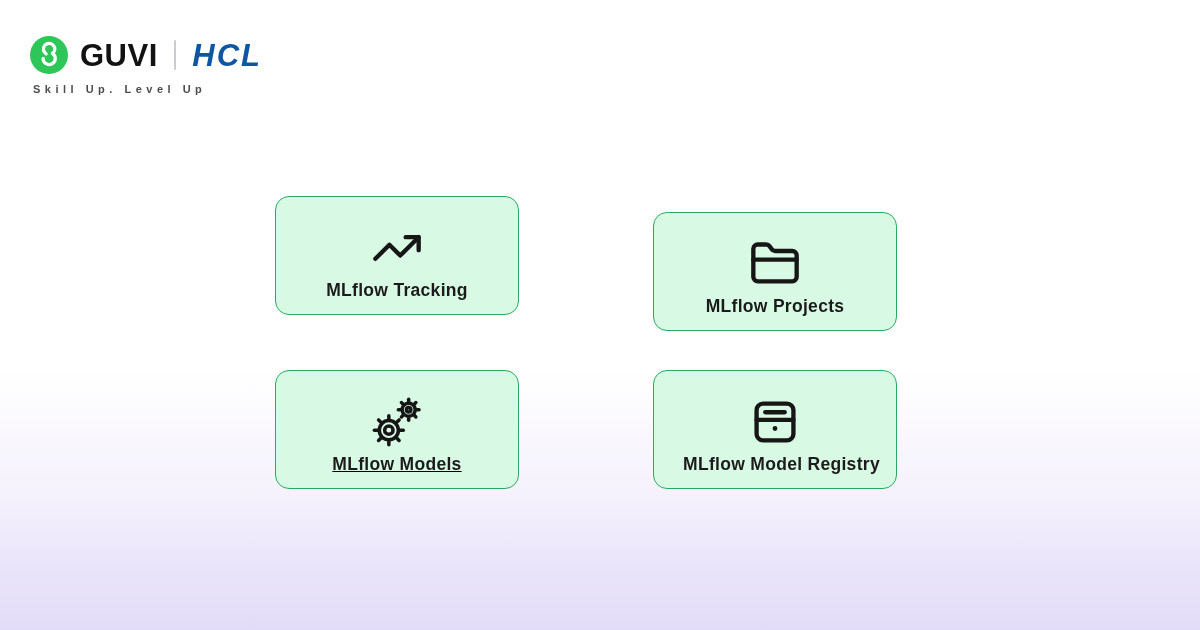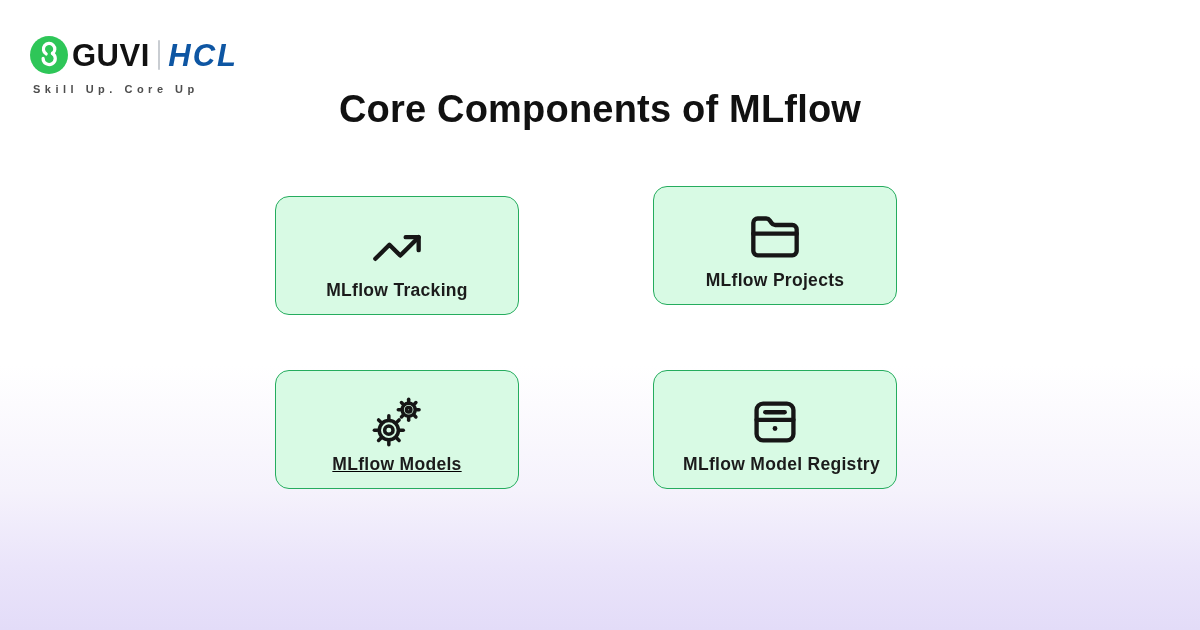--- a/index.html
+++ b/index.html
@@ -22,21 +22,21 @@
 
   
   .brand {
     position: absolute;
     top: 36px;
     left: 30px;
   }
   .brand-row {
     display: flex;
     align-items: center;
-    gap: 4px;
+    gap: 12px;
   }
   .guvi-mark {
     width: 38px;
     height: 38px;
     flex: 0 0 auto;
   }
   .guvi-word {
     font-size: 31px;
     font-weight: 800;
     letter-spacing: 0.5px;
@@ -112,44 +112,43 @@
     stroke-linecap: round;
     stroke-linejoin: round;
   }
   .card-label {
     font-size: 17.5px;
     font-weight: 700;
     letter-spacing: 0.3px;
     color: #1b1b1b;
   }
   .card-1 { left: 275px; top: 196px; }
-  .card-2 { left: 653px; top: 186px; }
+  .card-2 { left: 653px; top: 212px; }
   .card-3 { left: 275px; top: 370px; text-decoration: underline; }
   .card-4 { left: 653px; top: 370px; padding-left: 13px; }
 </style>
 </head>
 <body>
 
 <div class="canvas">
 
   <div class="brand">
     <div class="brand-row">
       <svg class="guvi-mark" viewBox="0 0 40 40">
         <circle cx="20" cy="20" r="20" fill="#2ec658"></circle>
         <path d="M17.0 18.9 a6 6 0 1 1 6.8 -0.4" fill="none" stroke="#ffffff" stroke-width="3.4" stroke-linecap="round"></path>
         <path d="M23.6 18.2 a6.4 6.4 0 1 1 -9.8 5.4" fill="none" stroke="#ffffff" stroke-width="3.4" stroke-linecap="round"></path>
       </svg>
       <span class="guvi-word">GUVI</span>
       <span class="brand-sep"></span>
       <span class="hcl-word">HCL</span>
     </div>
-    <div class="brand-tagline">Skill Up. Core Up</div>
-  </div>
-
-  <h1 class="page-title">Core Components of MLflow</h1>
+    <div class="brand-tagline">Skill Up. Level Up</div>
+  </div>
+
 
   <div class="card card-1">
     <div class="icon-wrap">
       <svg width="56" height="52" viewBox="0 0 24 24" stroke-width="2">
         <polyline points="2 17 8.5 10.5 13.5 15.5 22 7"></polyline>
         <polyline points="16 7 22 7 22 13"></polyline>
       </svg>
     </div>
     <div class="card-label">MLflow Tracking</div>
   </div>

